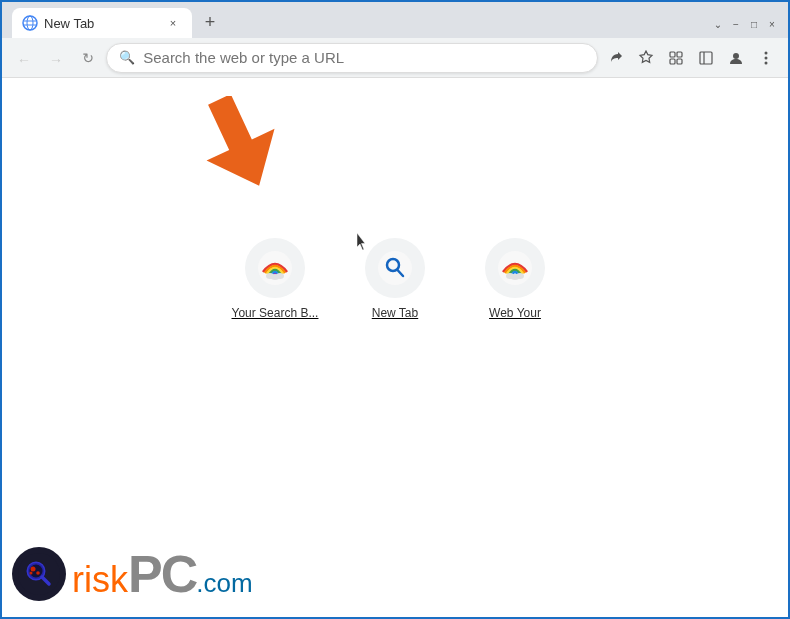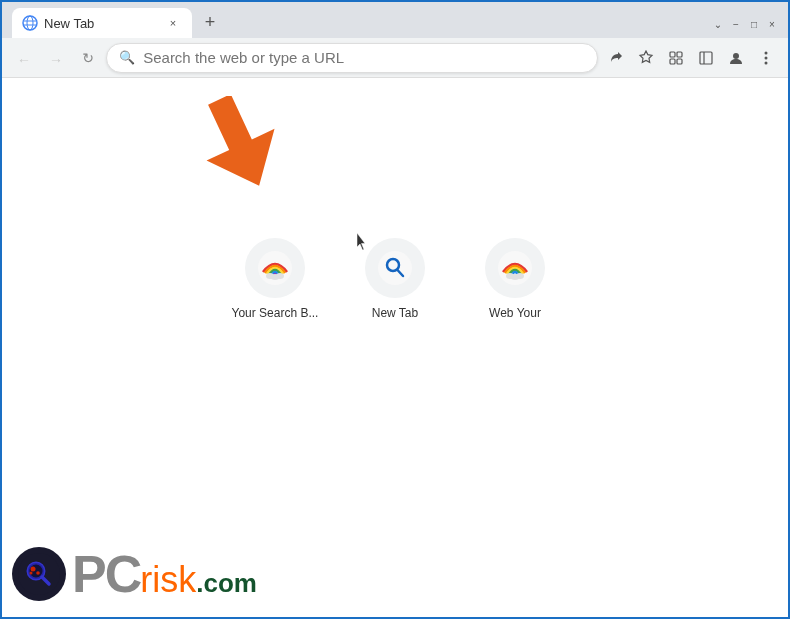--- a/index.html
+++ b/index.html
@@ -174,20 +174,21 @@
       height: 90px;
     }
 
     
     .shortcuts-row {
       display: flex;
       gap: 30px;
       margin-top: 160px;
       align-items: flex-end;
       justify-content: center;
+      text-decoration: underline;
     }
     .shortcut-item {
       display: flex;
       flex-direction: column;
       align-items: center;
       gap: 8px;
       cursor: pointer;
       width: 90px;
     }
     .shortcut-icon {
@@ -401,19 +402,19 @@
         <circle cx="19" cy="19" r="8" fill="rgba(0,0,80,0.3)"></circle>
 
         <circle cx="16" cy="17" r="2.5" fill="#cc2200"></circle>
         <circle cx="21" cy="21" r="1.8" fill="#cc2200"></circle>
         <circle cx="14" cy="21" r="1.5" fill="#cc2200"></circle>
         <line x1="25" y1="25" x2="32" y2="32" stroke="#3333cc" stroke-width="3.5" stroke-linecap="round"></line>
       </svg>
     </div>
 
     <div style="display:flex; align-items:baseline; line-height:1;">
-      <span style="font-size:52px; font-weight:900; color:#888; letter-spacing:-2px; font-family:Arial Black, sans-serif;">PC</span>
-        <span style="font-size:36px; font-weight:400; color:#ff6600; font-family:Arial, sans-serif;">risk</span>
-        <span style="font-size:26px; color:#14532d; font-family:Arial, sans-serif;font-weight:bold;">.com</span>
+      <span style="font-size:36px; font-weight:400; color:#ff6600; font-family:Arial, sans-serif;">risk</span>
+        <span style="font-size:52px; font-weight:900; color:#888; letter-spacing:-2px; font-family:Arial Black, sans-serif;">PC</span>
+        <span style="font-size:26px; color:#0369a1; font-family:Arial, sans-serif;">.com</span>
     </div>
   </div>
 
 </div>
 
 </body></html>

